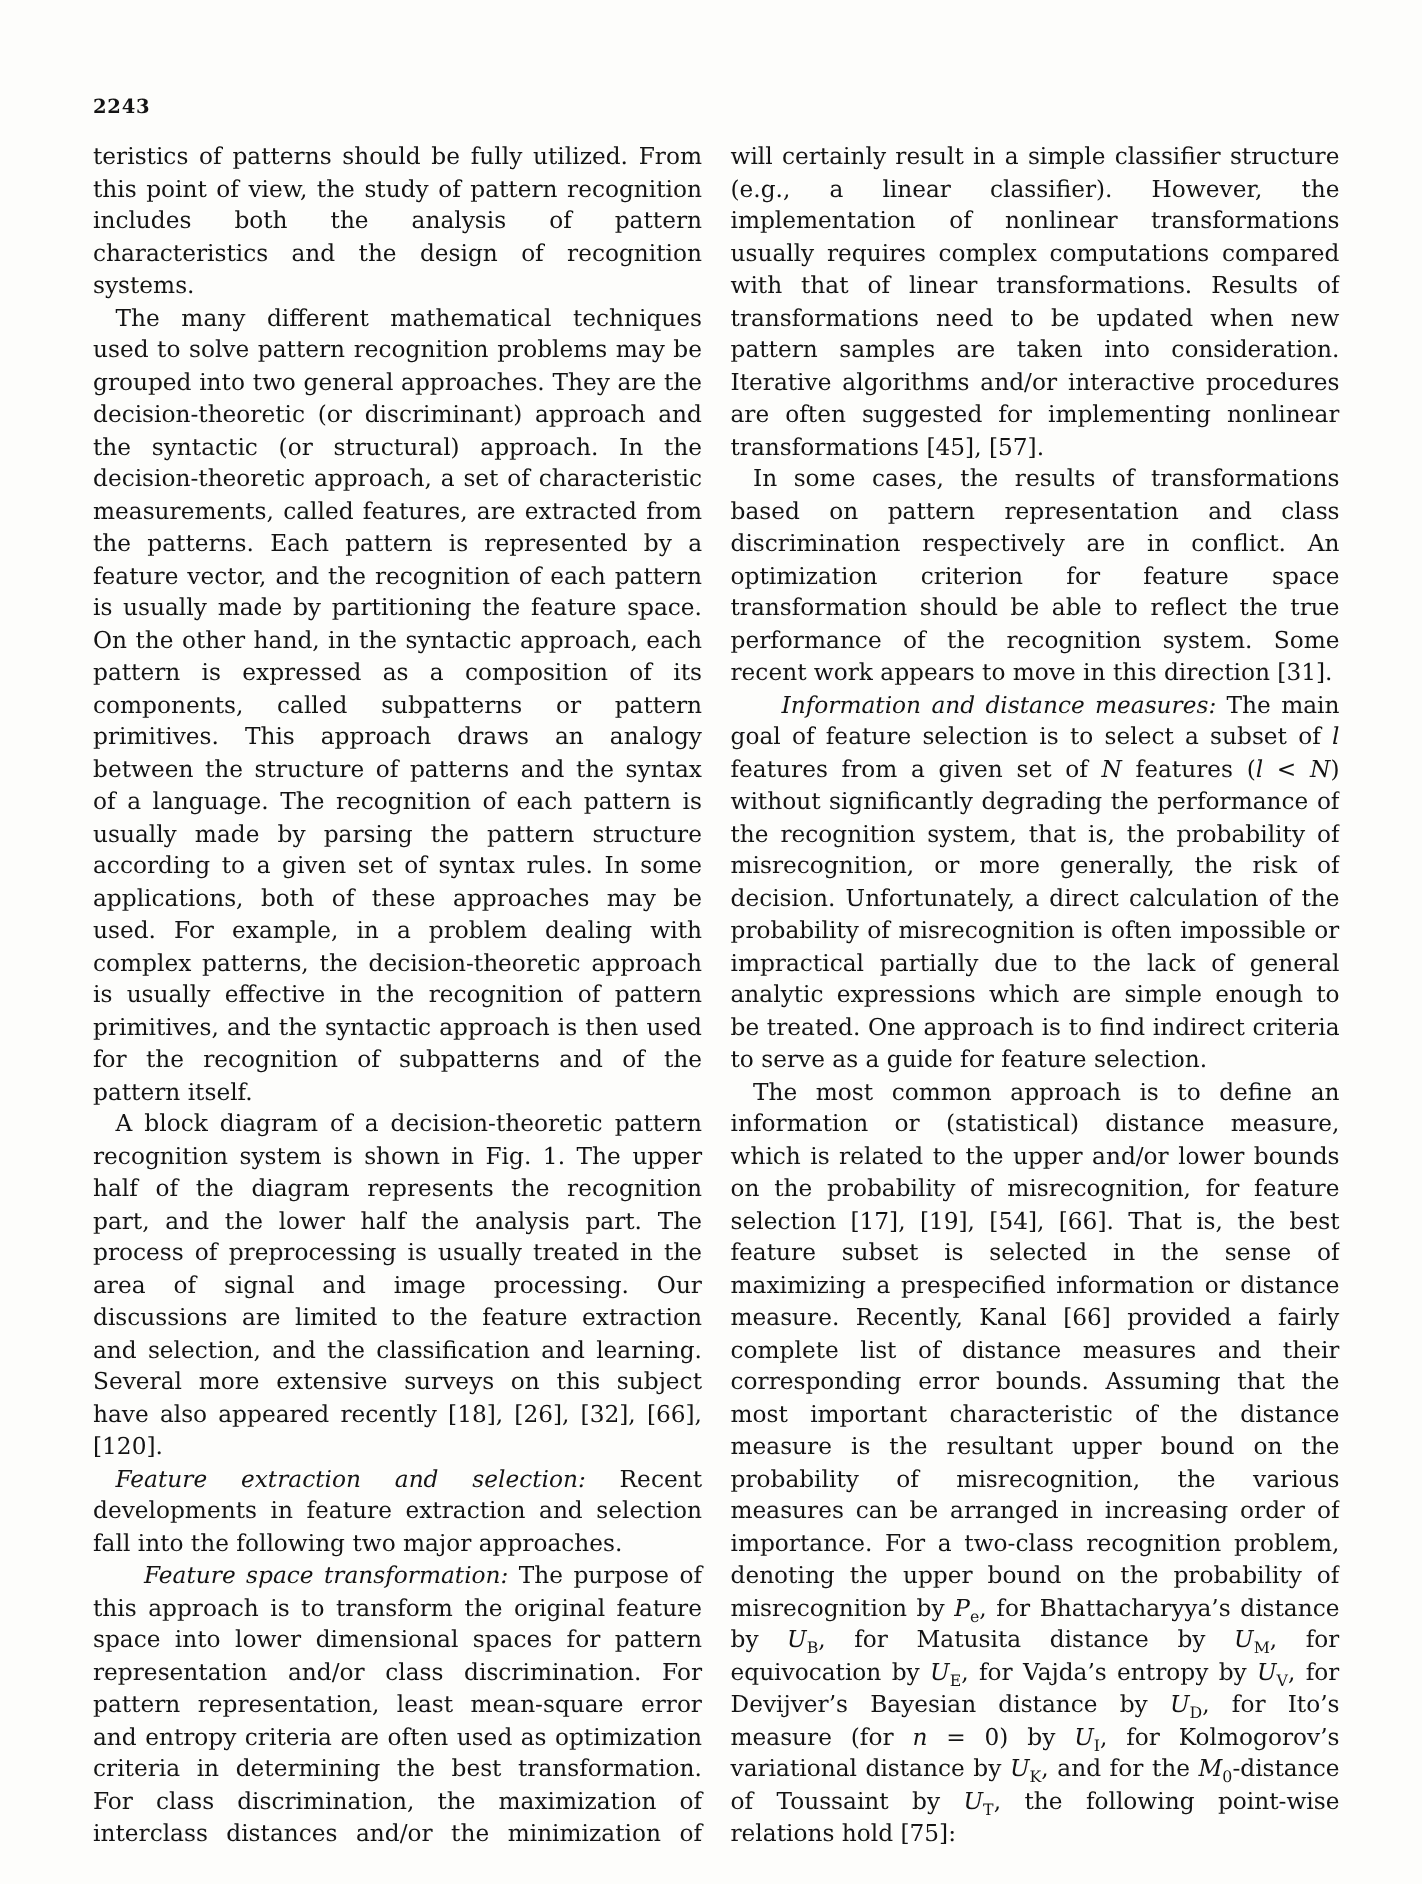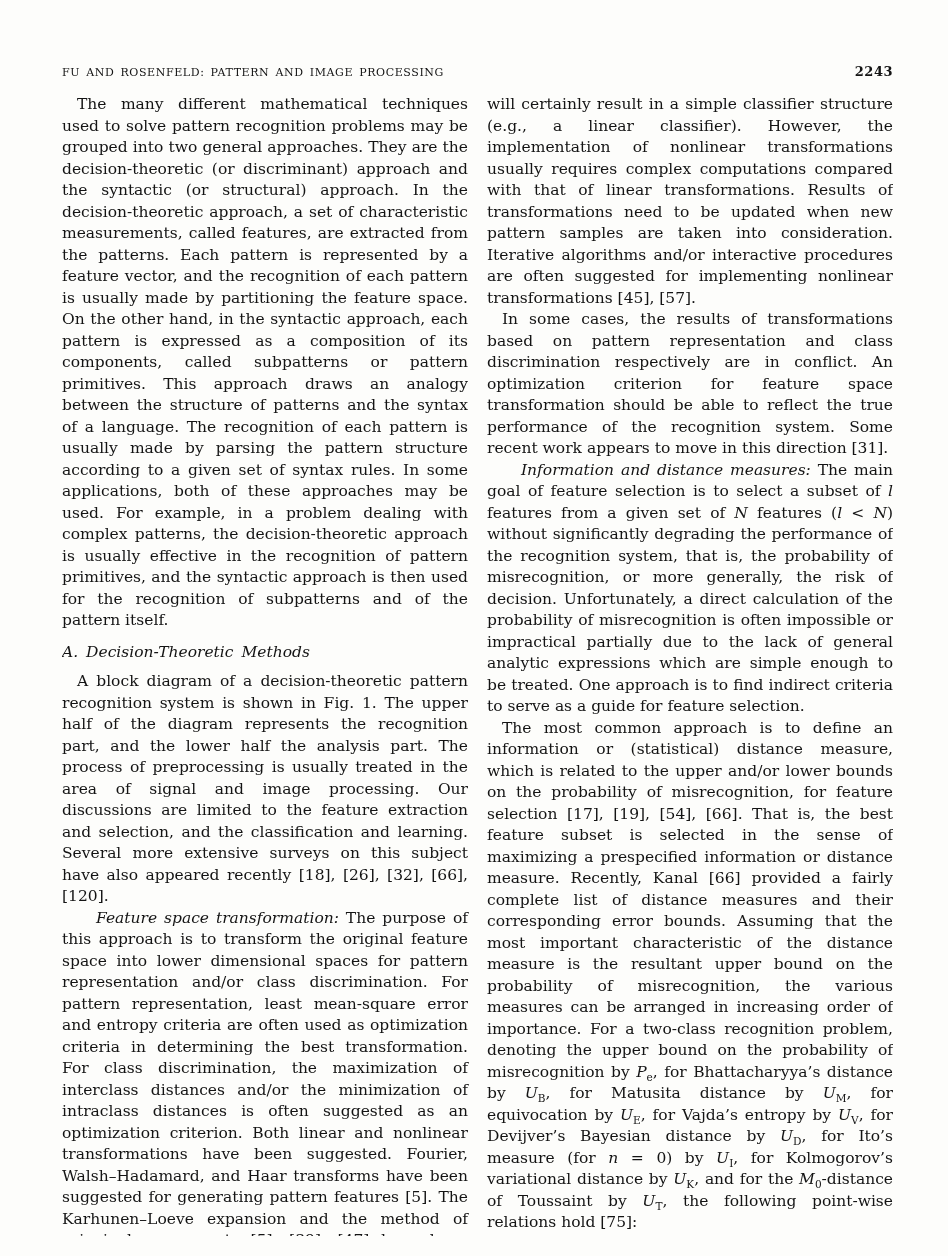--- a/index.html
+++ b/index.html
@@ -60,29 +60,29 @@
   em{}
   .mvar{font-style:italic;}
   sub{font-size:68%;line-height:0;}
 </style>
 </head>
 <body>
 
 <div class="page">
 
   <div class="running-header">
-    <span class="running-title">FU AND ROSENFELD: PATTERN AND IMAGE PROCESSING</span>
     <span class="page-number">2243</span>
   </div>
 
   <div class="content">
     <div class="col">
+        <p class="ind-none">teristics of patterns should be fully utilized. From this point of view, the study of pattern recognition includes both the analysis of pattern characteristics and the design of recognition systems.</p>
         <p class="ind-first">The many different mathematical techniques used to solve pattern recognition problems may be grouped into two general approaches. They are the decision-theoretic (or discriminant) approach and the syntactic (or structural) approach. In the decision-theoretic approach, a set of characteristic measurements, called features, are extracted from the patterns. Each pattern is represented by a feature vector, and the recognition of each pattern is usually made by partitioning the feature space. On the other hand, in the syntactic approach, each pattern is expressed as a composition of its components, called subpatterns or pattern primitives. This approach draws an analogy between the structure of patterns and the syntax of a language. The recognition of each pattern is usually made by parsing the pattern structure according to a given set of syntax rules. In some applications, both of these approaches may be used. For example, in a problem dealing with complex patterns, the decision-theoretic approach is usually effective in the recognition of pattern primitives, and the syntactic approach is then used for the recognition of subpatterns and of the pattern itself.</p>
-        <p class="subheading">A.  Decision-Theoretic Methods</p>
         <p class="ind-first">A block diagram of a decision-theoretic pattern recognition system is shown in Fig. 1. The upper half of the diagram represents the recognition part, and the lower half the analysis part. The process of preprocessing is usually treated in the area of signal and image processing. Our discussions are limited to the feature extraction and selection, and the classification and learning. Several more extensive surveys on this subject have also appeared recently [18], [26], [32], [66], [120].</p>
+        <p class="ind-first"><em>Feature extraction and selection:</em> Recent developments in feature extraction and selection fall into the following two major approaches.</p>
         <p class="ind-deep"><em>Feature space transformation:</em> The purpose of this approach is to transform the original feature space into lower dimensional spaces for pattern representation and/or class discrimination. For pattern representation, least mean-square error and entropy criteria are often used as optimization criteria in determining the best transformation. For class discrimination, the maximization of interclass distances and/or the minimization of intraclass distances is often suggested as an optimization criterion. Both linear and nonlinear transformations have been suggested. Fourier, Walsh–Hadamard, and Haar transforms have been suggested for generating pattern features [5]. The Karhunen–Loeve expansion and the method of principal components [5], [39], [47] have been used quite often in practical applications for reducing the dimensionality of feature space.</p>
       </div>
     <div class="col">
         <p class="ind-none">will certainly result in a simple classifier structure (e.g., a linear classifier). However, the implementation of nonlinear transformations usually requires complex computations compared with that of linear transformations. Results of transformations need to be updated when new pattern samples are taken into consideration. Iterative algorithms and/or interactive procedures are often suggested for implementing nonlinear transformations [45], [57].</p>
         <p class="ind-first">In some cases, the results of transformations based on pattern representation and class discrimination respectively are in conflict. An optimization criterion for feature space transformation should be able to reflect the true performance of the recognition system. Some recent work appears to move in this direction [31].</p>
         <p class="ind-deep"><em>Information and distance measures:</em> The main goal of feature selection is to select a subset of <span class="mvar">l</span> features from a given set of <span class="mvar">N</span> features (<span class="mvar">l</span> &lt; <span class="mvar">N</span>) without significantly degrading the performance of the recognition system, that is, the probability of misrecognition, or more generally, the risk of decision. Unfortunately, a direct calculation of the probability of misrecognition is often impossible or impractical partially due to the lack of general analytic expressions which are simple enough to be treated. One approach is to find indirect criteria to serve as a guide for feature selection.</p>
         <p class="ind-first">The most common approach is to define an information or (statistical) distance measure, which is related to the upper and/or lower bounds on the probability of misrecognition, for feature selection [17], [19], [54], [66]. That is, the best feature subset is selected in the sense of maximizing a prespecified information or distance measure. Recently, Kanal [66] provided a fairly complete list of distance measures and their corresponding error bounds. Assuming that the most important characteristic of the distance measure is the resultant upper bound on the probability of misrecognition, the various measures can be arranged in increasing order of importance. For a two-class recognition problem, denoting the upper bound on the probability of misrecognition by <span class="mvar">P</span><sub>e</sub>, for Bhattacharyya’s distance by <span class="mvar">U</span><sub>B</sub>, for Matusita distance by <span class="mvar">U</span><sub>M</sub>, for equivocation by <span class="mvar">U</span><sub>E</sub>, for Vajda’s entropy by <span class="mvar">U</span><sub>V</sub>, for Devijver’s Bayesian distance by <span class="mvar">U</span><sub>D</sub>, for Ito’s measure (for <span class="mvar">n</span> = 0) by <span class="mvar">U</span><sub>I</sub>, for Kolmogorov’s variational distance by <span class="mvar">U</span><sub>K</sub>, and for the <span class="mvar">M</span><sub>0</sub>-distance of Toussaint by <span class="mvar">U</span><sub>T</sub>, the following point-wise relations hold [75]:</p>
       </div>
   </div>
 

